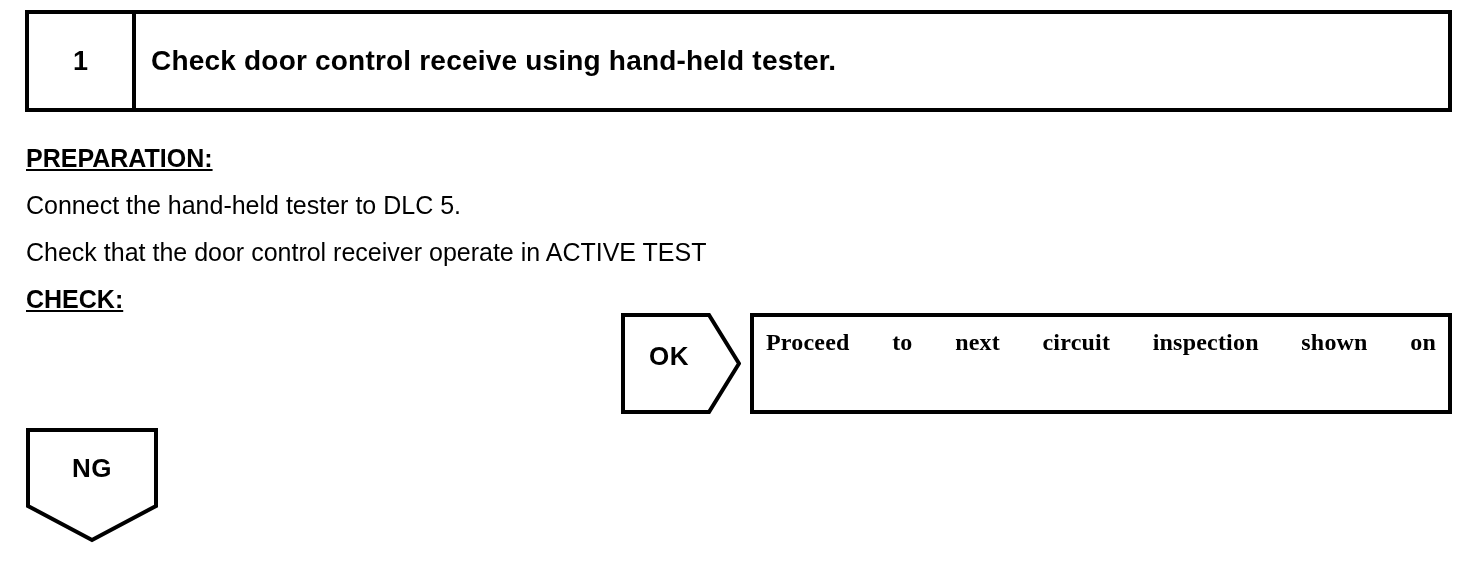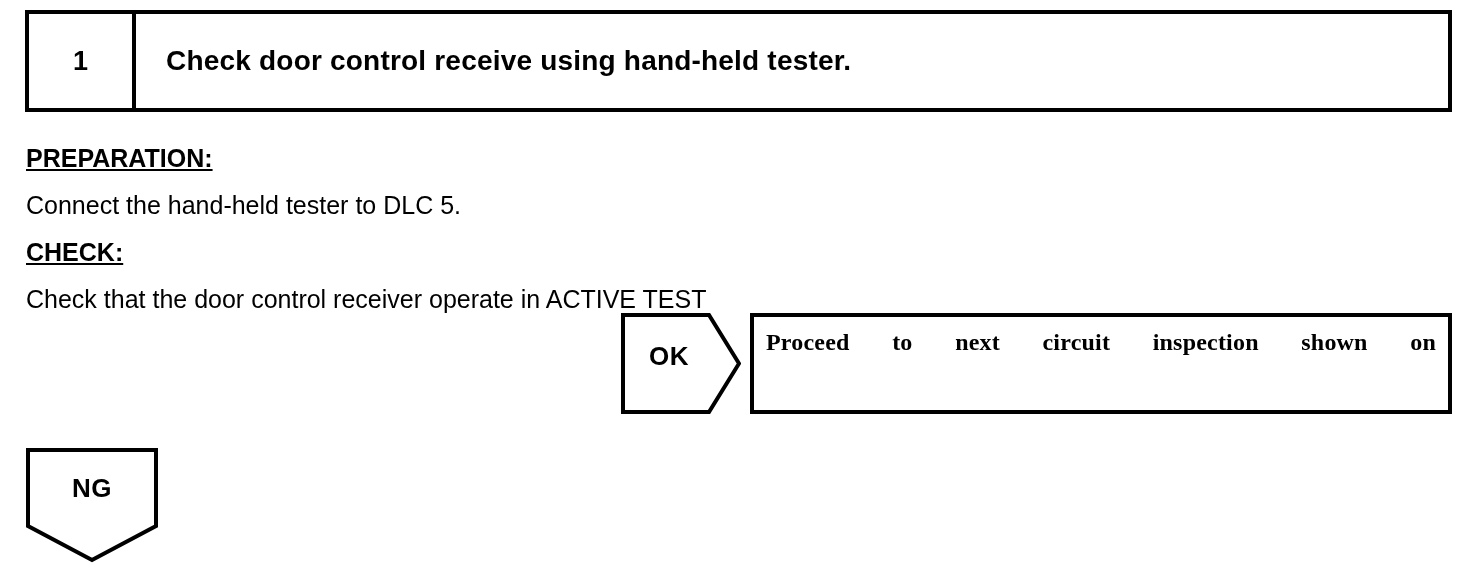--- a/index.html
+++ b/index.html
@@ -41,21 +41,21 @@
   }
   .step-number {
     font-size: 27px;
     font-weight: bold;
     line-height: 1;
   }
   .step-title-cell {
     flex: 1 1 auto;
     display: flex;
     align-items: center;
-    padding-left: 30px;
+    padding-left: 15px;
     box-sizing: border-box;
   }
   .step-title {
     font-size: 28px;
     font-weight: bold;
     letter-spacing: 0.2px;
     line-height: 1.1;
   }
 
   
@@ -130,21 +130,21 @@
   }
   .result-line-justified {
     text-align: justify;
     text-align-last: justify;
   }
 
   
   .ng-arrow {
     position: absolute;
     left: 26px;
-    top: 448px;
+    top: 428px;
     width: 132px;
     height: 118px;
   }
   .ng-arrow svg {
     display: block;
     width: 132px;
     height: 118px;
   }
   .ng-label {
     position: absolute;
@@ -173,24 +173,24 @@
 </div>
 
 <div class="body-block">
   <div class="body-line">
     <span class="body-label">PREPARATION:</span>
   </div>
   <div class="body-line">
     <span>Connect the hand-held tester to DLC 5.</span>
   </div>
   <div class="body-line">
+    <span>Check that the door control receiver operate in ACTIVE TEST</span>
+  </div>
+  <div class="body-line">
     <span class="body-label">CHECK:</span>
-  </div>
-  <div class="body-line">
-    <span>Check that the door control receiver operate in ACTIVE TEST</span>
   </div>
 </div>
 
 <div class="ok-arrow">
   <svg viewBox="0 0 120 101" xmlns="http://www.w3.org/2000/svg" aria-hidden="true">
     <polygon points="2,2 88,2 118,50.5 88,99 2,99" fill="#ffffff" stroke="#000000" stroke-width="4" stroke-linejoin="miter"></polygon>
   </svg>
   <div class="ok-label">OK</div>
 </div>
 

